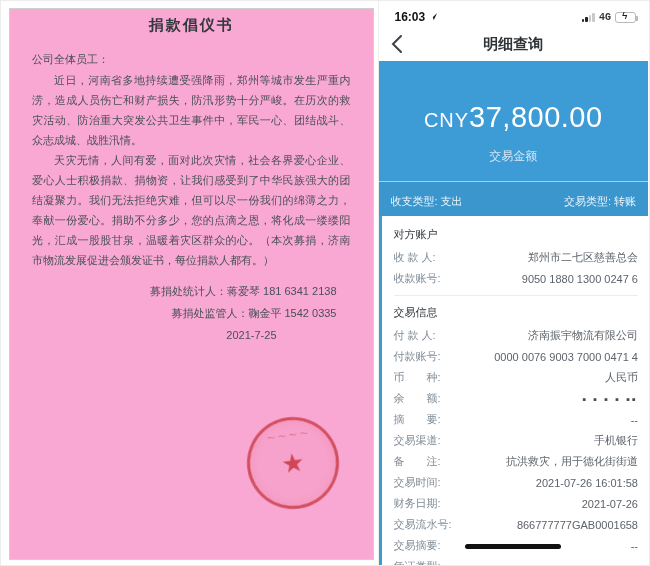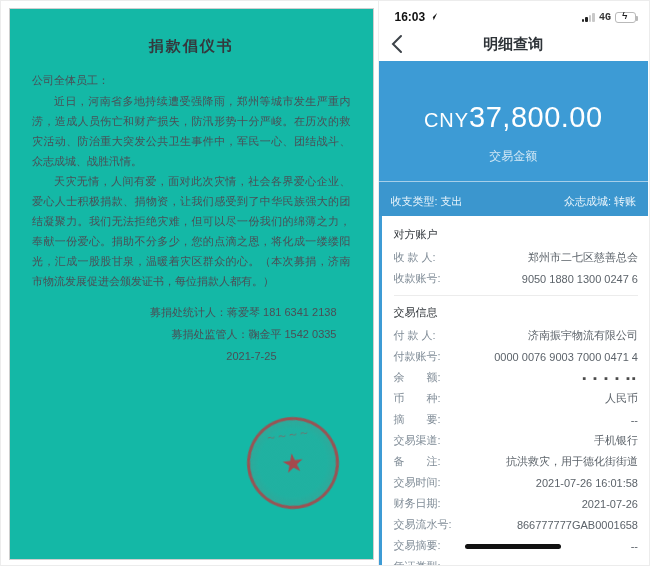--- a/index.html
+++ b/index.html
@@ -6,22 +6,22 @@
   html,body { background:#ffffff; }
   body { font-family:"Liberation Sans","DejaVu Sans",sans-serif; }
   .page {
     position:relative; width:650px; height:566px; background:#ffffff;
     border:1px solid #ececec; display:flex; overflow:hidden;
   }
 
   
   .doc {
     position:relative; width:371px; height:552px; margin:7px 4px 7px 8px;
-    background:#14b8a6; border:1px solid #cfcfcf;
-    padding:28px 22px 10px 22px; color:#474c53; overflow:hidden;
+    background:#f9a8d4; border:1px solid #cfcfcf;
+    padding:7px 22px 10px 22px; color:#474c53; overflow:hidden;
     filter:blur(.2px);
   }
   .doc-title { text-align:center; font-size:15px; font-weight:bold; color:#34383d; letter-spacing:2px; margin-bottom:14px; }
   .doc p { font-size:11px; line-height:20px; text-align:justify; color:#4a4f56; }
   .doc p.indent { text-indent:2em; }
   .doc .salutation { margin-bottom:1px; }
   .sig-block { margin-top:10px; text-align:right; padding-right:14px; font-size:11px; line-height:22px; color:#4a4f56; }
   .sig-date { padding-right:60px; }
   .stamp {
     position:absolute; left:237px; top:408px; width:92px; height:92px;
@@ -139,21 +139,21 @@
       <span class="nav-title">明细查询</span>
     </div>
 
     <div class="bluecard">
       <div class="amount-wrap">
         <span class="amount-cur">CNY</span><span class="amount-val">37,800.00</span>
       </div>
       <div class="amount-label">交易金额</div>
       <div class="type-strip">
         <span>收支类型: 支出</span>
-        <span>众志成城: 转账</span>
+        <span>交易类型: 转账</span>
       </div>
     </div>
 
     <div class="details">
 
       <div class="sec-header">对方账户</div>
 
       <div class="row">
         <span class="lbl">收 款 人:</span>
         <span class="val">郑州市二七区慈善总会</span>
@@ -169,28 +169,28 @@
 
       <div class="row">
         <span class="lbl">付 款 人:</span>
         <span class="val">济南振宇物流有限公司</span>
       </div>
       <div class="row">
         <span class="lbl">付款账号:</span>
         <span class="val">0000 0076 9003 7000 0471 4</span>
       </div>
       <div class="row">
+        <span class="lbl">币　　种:</span>
+        <span class="val">人民币</span>
+      </div>
+      <div class="row">
         <span class="lbl">余　　额:</span>
         <span class="val redacted">▪ ▪ ▪ ▪ ▪▪</span>
       </div>
       <div class="row">
-        <span class="lbl">币　　种:</span>
-        <span class="val">人民币</span>
-      </div>
-      <div class="row">
         <span class="lbl">摘　　要:</span>
         <span class="val">--</span>
       </div>
       <div class="row">
         <span class="lbl">交易渠道:</span>
         <span class="val">手机银行</span>
       </div>
       <div class="row">
         <span class="lbl">备　　注:</span>
         <span class="val">抗洪救灾，用于德化街街道</span>

